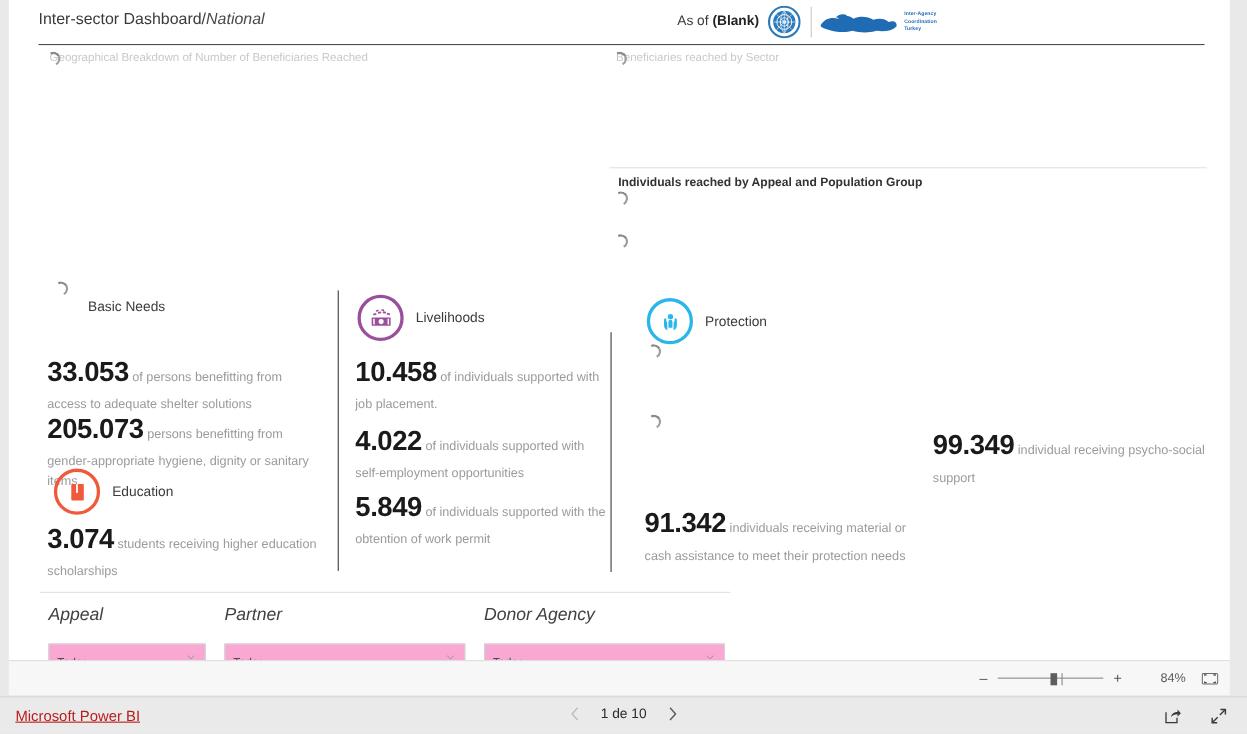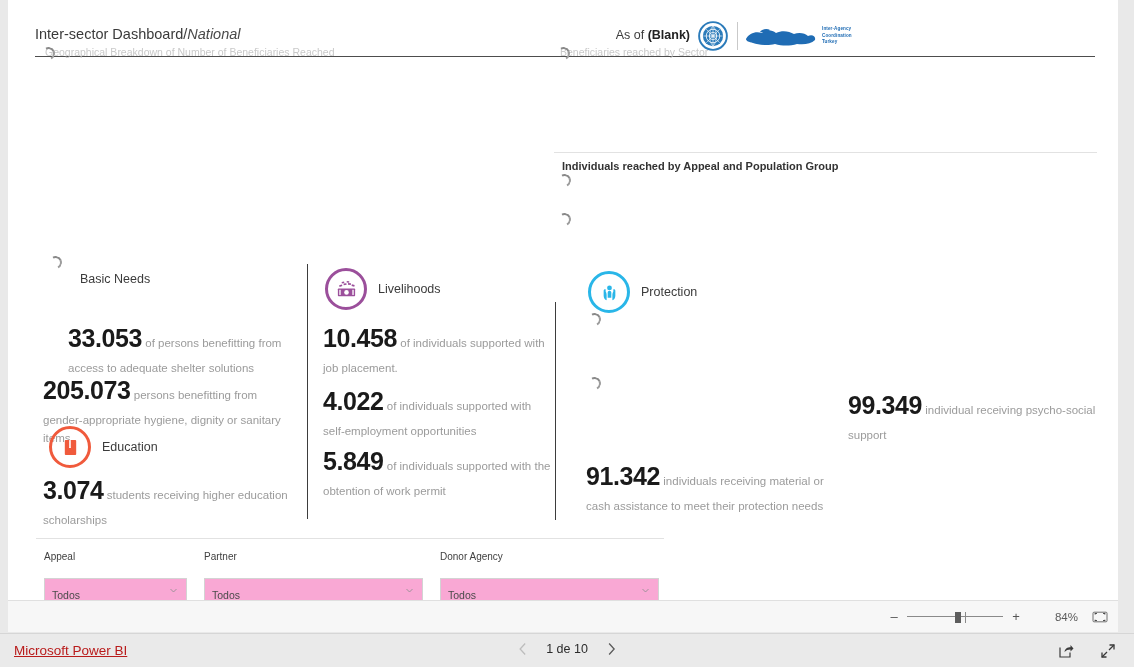--- a/index.html
+++ b/index.html
@@ -23,21 +23,21 @@
     top: 0px;
     width: 1110px;
     height: 600px;
     background: #ffffff;
     overflow: hidden;
   }
 
   
   .rpt-header {
     position: absolute;
-    left: 0; top: 16px;
+    left: 0; top: 0;
     width: 882px;
     height: 42px;
   }
   .rpt-title {
     position: absolute;
     left: 27px;
     top: 10px;
     font-size: 14.5px;
     color: #3a3a3a;
     white-space: nowrap;
@@ -179,23 +179,24 @@
     font-size: 25px;
     font-weight: bold;
     color: #1a1a1a;
     letter-spacing: -0.4px;
   }
   .stat .num.small { font-size: 23px; }
 
   
   .slicer { position: absolute; }
   .slicer-label {
-    font-size: 10px;
+    font-size: 16px;
     color: #414141;
     margin-bottom: 16px;
+    font-style: italic;
   }
   .slicer-box {
     width: 100%;
     height: 33px;
     border: 1px solid #d3d3d3;
     background: #f9a8d4;
     box-sizing: border-box;
     display: flex;
     align-items: center;
     padding: 0 7px;
@@ -374,21 +375,21 @@
     <div class="spin" style="left:579px; top:311px;"></div>
     <div class="spin" style="left:579px; top:375px;"></div>
 
     <div class="vdiv" style="left:299px; top:264px; height:255px;"></div>
     <div class="vdiv" style="left:547px; top:302px; height:218px;"></div>
 
     <div class="sector-head" style="left:72px; top:272px;">
       <span class="sector-name">Basic Needs</span>
     </div>
 
-    <div class="stat" style="left:35px; top:318px; width:248px;margin-left:25px;">
+    <div class="stat" style="left:35px; top:318px; width:248px;">
       <span class="num">33.053</span>
       <span>of persons benefitting from access to adequate shelter solutions</span>
     </div>
 
     <div class="stat" style="left:35px; top:370px; width:248px;">
       <span class="num">205.073</span>
       <span>persons benefitting from gender-appropriate hygiene, dignity or sanitary items</span>
     </div>
 
     <div class="sector-head" style="left:41px; top:426px; color:#f05a3c;">

